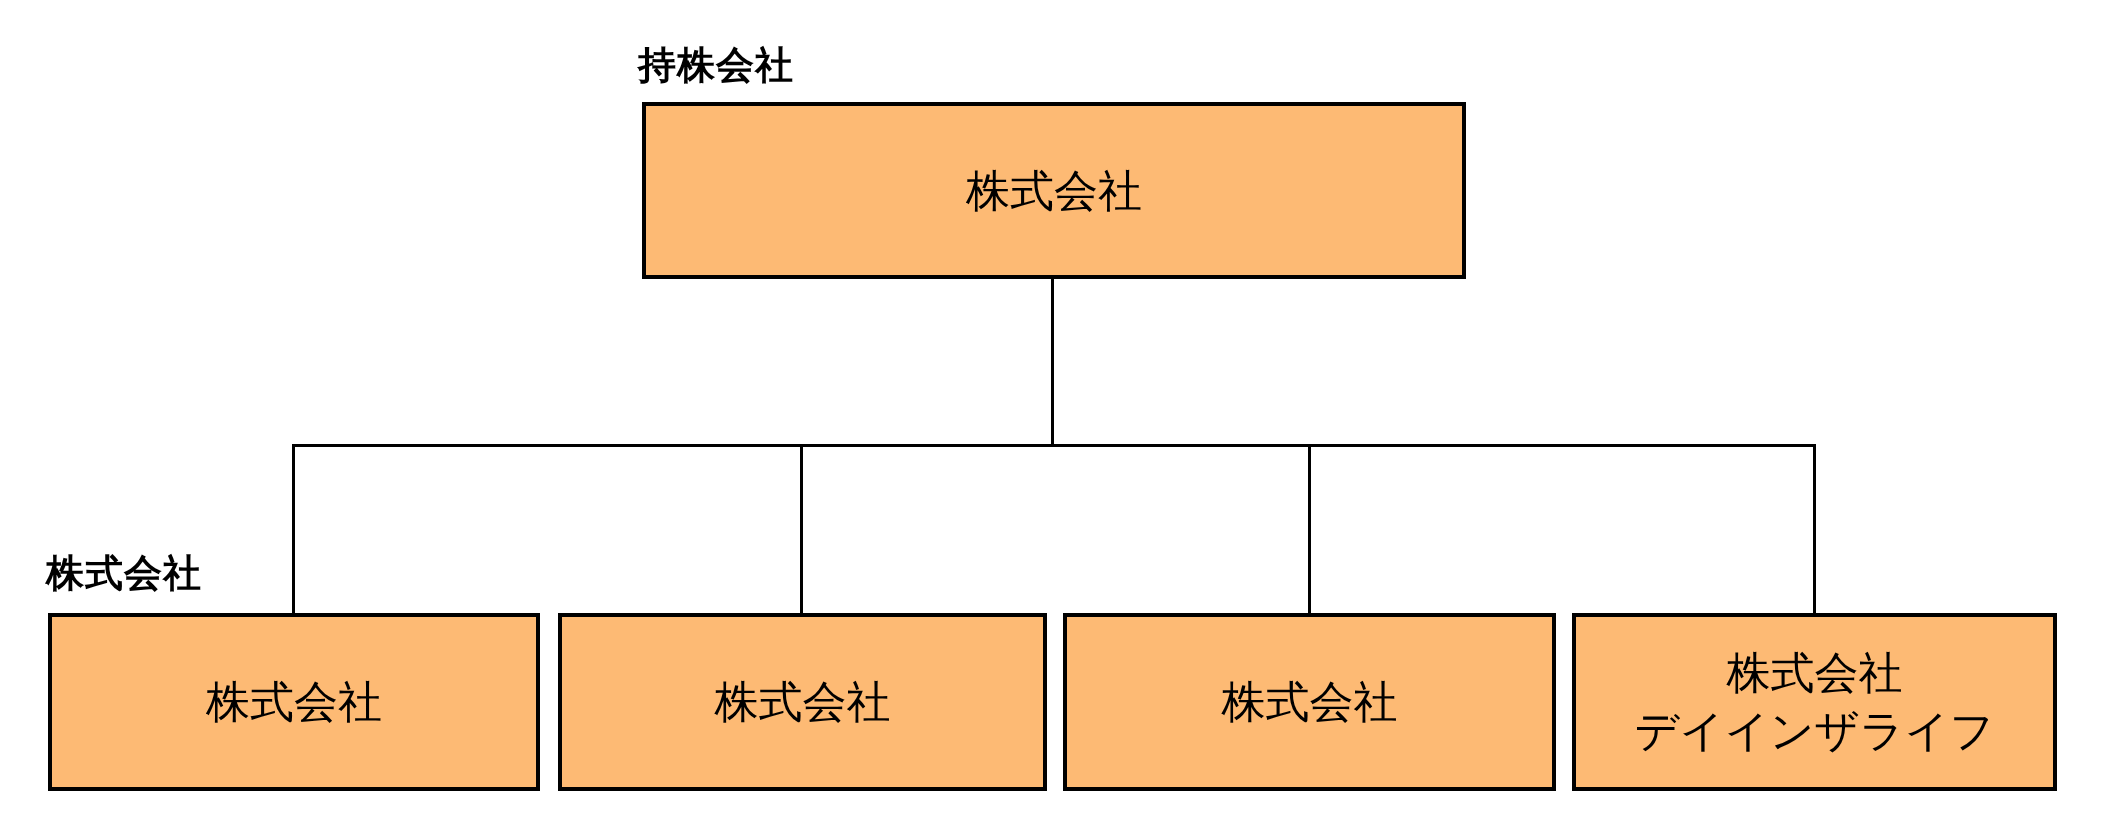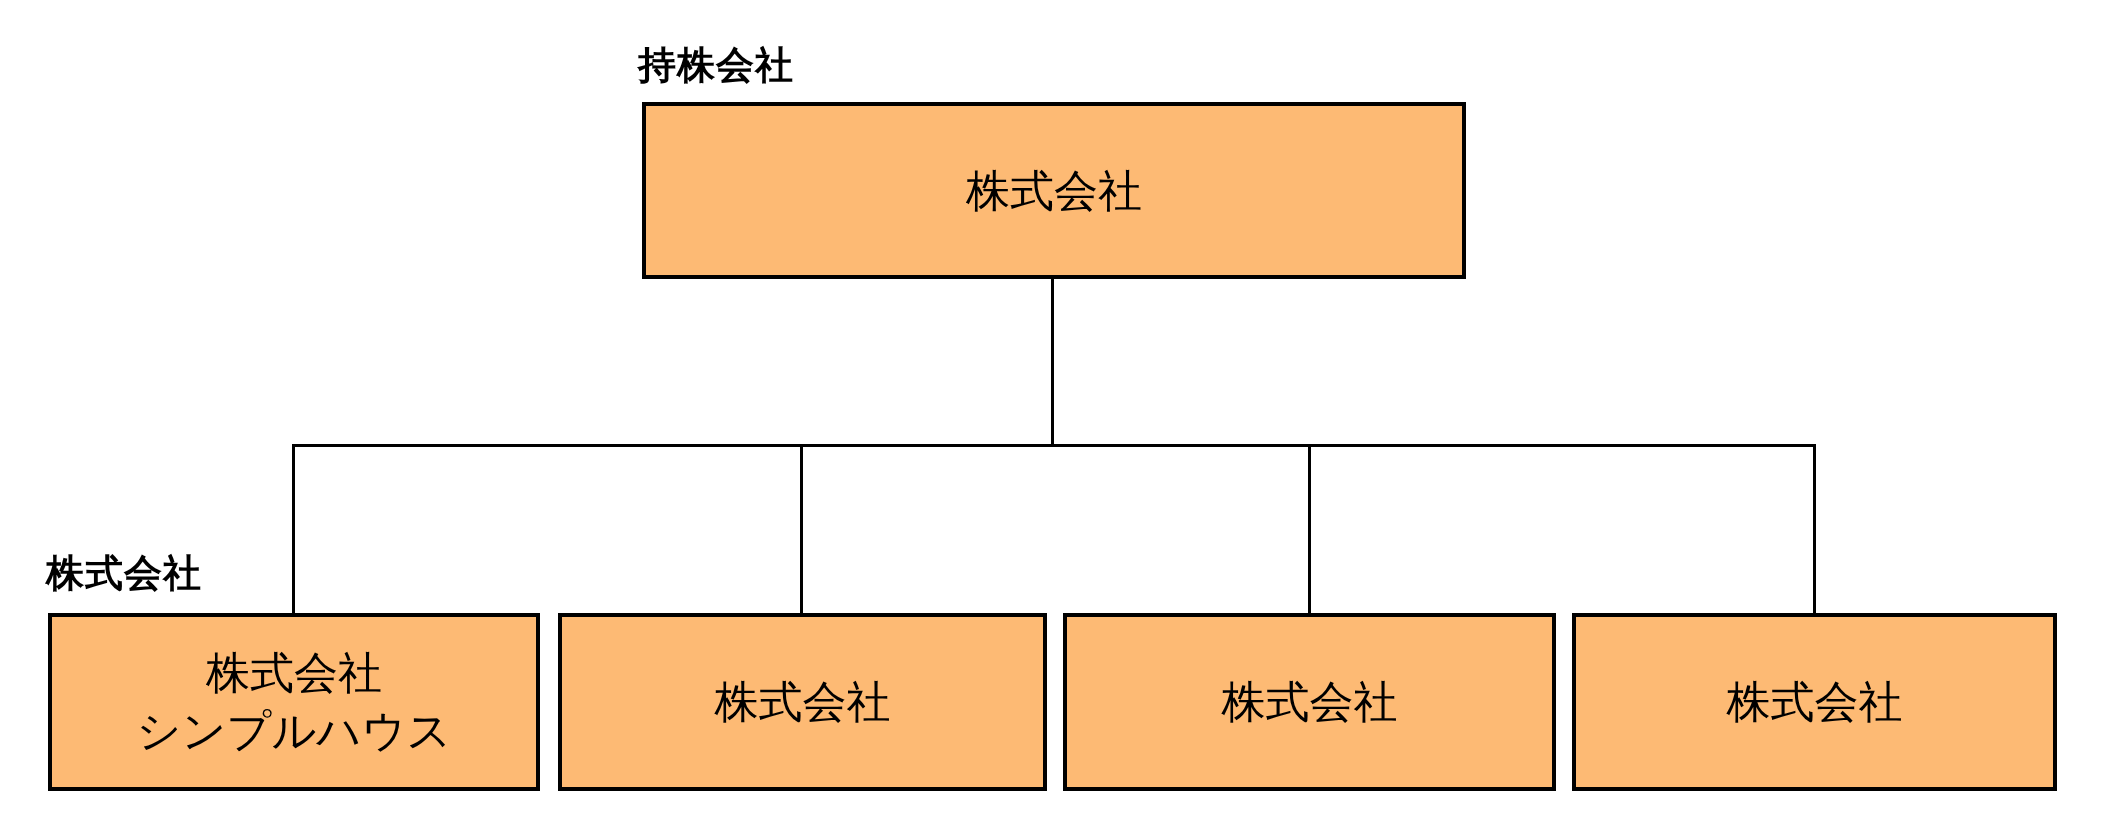--- a/index.html
+++ b/index.html
@@ -75,28 +75,28 @@
   <div class="connector" id="rail-line"></div>
   <div class="connector" id="drop-1"></div>
   <div class="connector" id="drop-2"></div>
   <div class="connector" id="drop-3"></div>
   <div class="connector" id="drop-4"></div>
 
   <div class="tier-label" id="business-label">株式会社</div>
 
   <div class="org-box" id="subsidiary-box-1">
     <div class="line">株式会社</div>
-    <div class="line">シンプルハウス</div>
   </div>
 
   <div class="org-box" id="subsidiary-box-2">
     <div class="line">株式会社</div>
   </div>
 
   <div class="org-box" id="subsidiary-box-3">
     <div class="line">株式会社</div>
   </div>
 
   <div class="org-box" id="subsidiary-box-4">
     <div class="line">株式会社</div>
+    <div class="line">デイインザライフ</div>
   </div>
 
 </div>
 
 </body></html>

